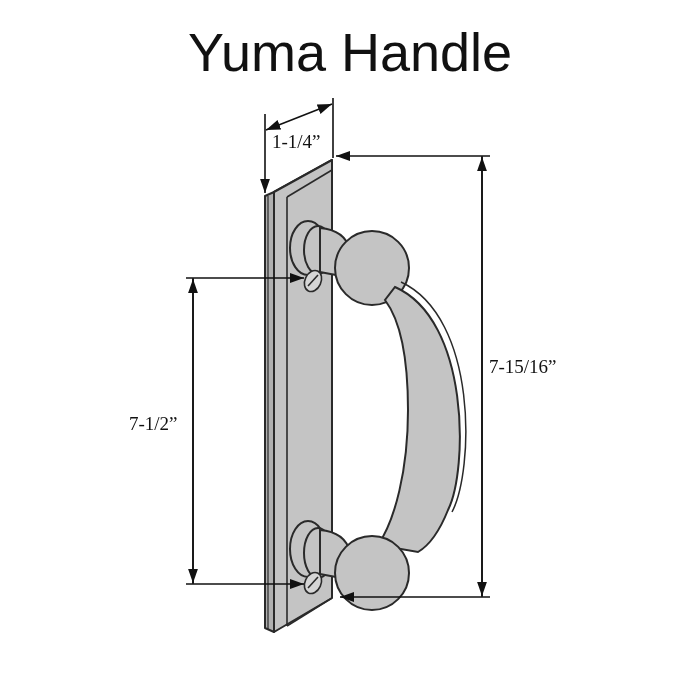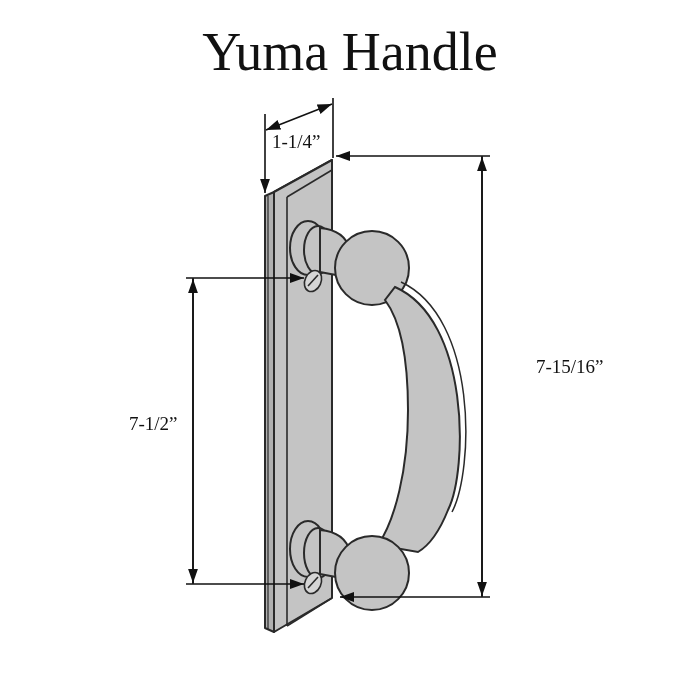--- a/index.html
+++ b/index.html
@@ -1,19 +1,19 @@
 <!DOCTYPE html>
 <html><head>
   <meta charset="utf-8">
   <style>
     html, body { margin: 0; padding: 0; background: #ffffff; }
     body { width: 700px; height: 700px; position: relative; overflow: hidden; }
     .title {
       position: absolute; left: 0; top: 22px; width: 700px; text-align: center;
-      font-family: Liberation Serif, serif;
+      font-family: Liberation Sans, sans-serif;
       font-size: 54px; color: #111111; line-height: 60px; letter-spacing: 0px;
     }
     svg.drawing { position: absolute; left: 0; top: 0; }
     .dim-label {
       position: absolute;
       font-family: "Liberation Serif", "DejaVu Serif", serif;
       font-size: 19px; color: #111111; white-space: nowrap;
     }
   </style>
 </head>
@@ -91,13 +91,13 @@
   <g stroke="#111" stroke-width="1.6" fill="none">
     <line x1="186" y1="278" x2="304" y2="278" marker-end="url(#arr)"></line>
     <line x1="186" y1="584" x2="304" y2="584" marker-end="url(#arr)"></line>
     <line x1="193" y1="584" x2="193" y2="279" marker-end="url(#arr)"></line>
     <line x1="193" y1="278" x2="193" y2="583" marker-end="url(#arr)"></line>
   </g>
 </svg>
 
 <div class="dim-label" style="left:272px; top:131px;">1-1/4”</div>
 <div class="dim-label" style="left:129px; top:413px;">7-1/2”</div>
-<div class="dim-label" style="left:489px; top:356px;margin-left:47px;">7-15/16”</div>
+<div class="dim-label" style="left:489px; top:356px;">7-15/16”</div>
 
 </body></html>

